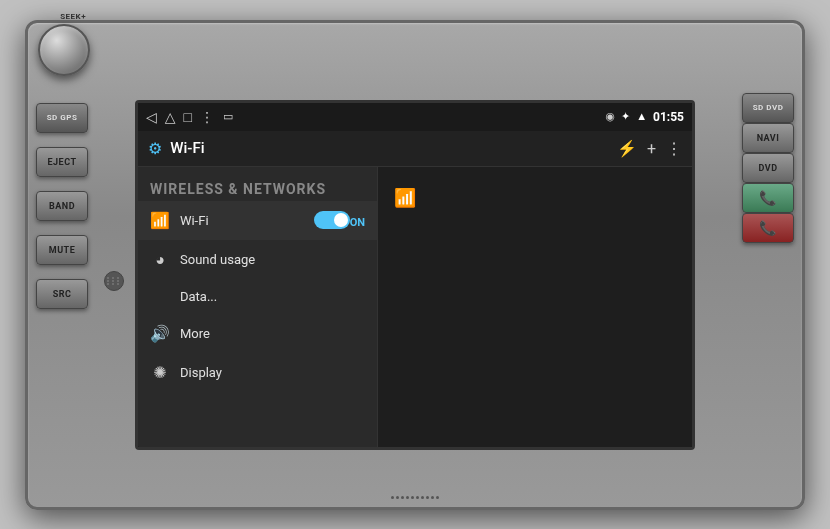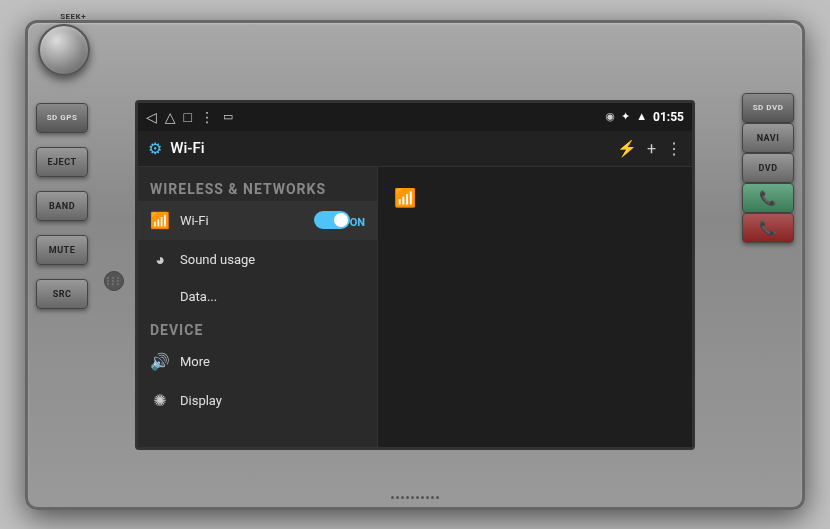--- a/index.html
+++ b/index.html
@@ -439,21 +439,20 @@
         <div class="menu-item">
           <span class="menu-item-icon">◕</span>
           <span class="menu-item-text">Sound usage</span>
         </div>
 
         <div class="menu-item">
           <span class="menu-item-icon"></span>
           <span class="menu-item-text">Data...</span>
         </div>
 
-        <div class="section-header">DEVICE</div>
 
         <div class="menu-item">
           <span class="menu-item-icon">🔊</span>
           <span class="menu-item-text">More</span>
         </div>
 
         <div class="menu-item">
           <span class="menu-item-icon">✺</span>
           <span class="menu-item-text">Display</span>
         </div>

